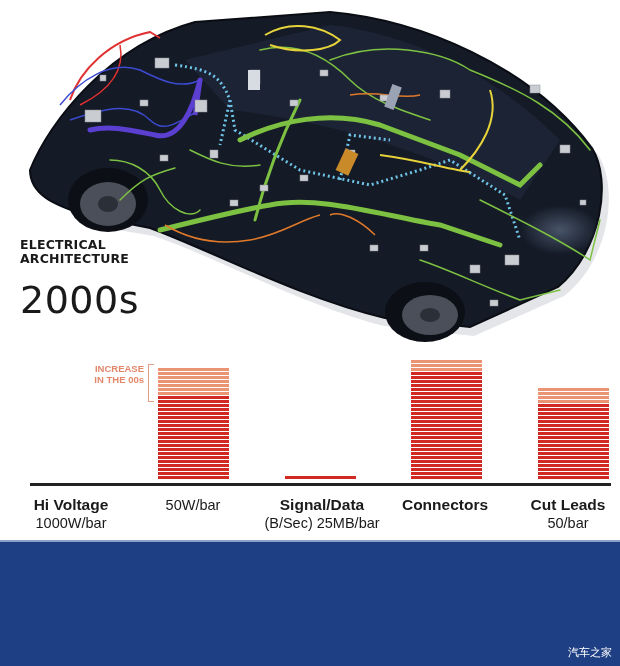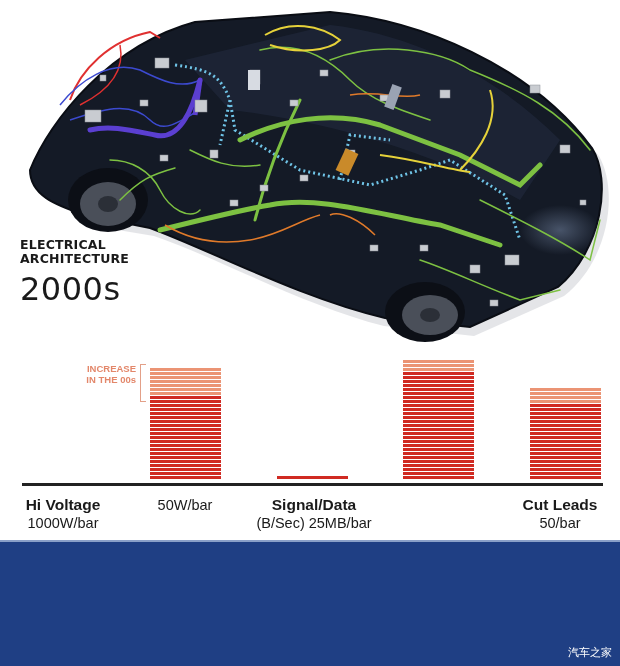--- a/index.html
+++ b/index.html
@@ -1,21 +1,21 @@
 <!DOCTYPE html>
 <html><head>
 <meta charset="utf-8">
 <style>
   html,body{margin:0;padding:0;}
   body{width:620px;height:666px;background:#ffffff;position:relative;overflow:hidden;font-family:"Liberation Sans","DejaVu Sans",sans-serif;}
   #car{position:absolute;left:0;top:0;width:620px;height:345px;}
   .title-block{position:absolute;left:20px;top:238px;}
   .title-small{font-family:"DejaVu Sans",sans-serif;font-weight:bold;font-size:12.5px;line-height:14px;color:#1a1a1a;letter-spacing:0.2px;}
-  .title-big{font-family:"DejaVu Sans",sans-serif;font-size:32px;line-height:38px;color:#1a1a1a;margin-top:4px;letter-spacing:0.5px;}
-  #chart{position:absolute;left:0;top:340px;width:536px;height:200px;}
+  .title-big{font-family:"DejaVu Sans",sans-serif;font-size:38px;line-height:38px;color:#1a1a1a;margin-top:15px;letter-spacing:0.5px;}
+  #chart{position:absolute;left:8px;top:340px;width:536px;height:200px;}
   .bar{position:absolute;width:71px;}
   .stripe{position:absolute;left:0;width:100%;height:3px;}
   .stripe.dark{background:#d02a22;}
   .stripe.light{background:#eb9474;}
   .baseline{position:absolute;left:22px;width:581px;top:143px;height:3px;background:#222;}
   .inc-label{position:absolute;left:72px;top:23px;width:64px;text-align:right;font-weight:bold;font-size:9.5px;line-height:11px;color:#e3876a;}
   .bracket{position:absolute;left:140px;top:24px;width:5px;height:36px;border:1.5px solid #e3a088;border-right:none;}
   .cat{position:absolute;top:156px;text-align:center;width:140px;}
   .cat .name{font-weight:bold;font-size:15.5px;line-height:18px;color:#1a1a1a;}
   .cat .unit{font-size:14.5px;line-height:18px;color:#1a1a1a;}
@@ -235,20 +235,21 @@
     <div class="unit">1000W/bar</div>
   </div>
   <div class="cat" style="left:115px;">
     <div class="unit">50W/bar</div>
   </div>
   <div class="cat" style="left:244px;">
     <div class="name">Signal/Data</div>
     <div class="unit">(B/Sec) 25MB/bar</div>
   </div>
   <div class="cat" style="left:367px;">
+    <div class="name">Connectors</div>
   </div>
   <div class="cat" style="left:490px;">
     <div class="name">Cut Leads</div>
     <div class="unit">50/bar</div>
   </div>
 </div>
 
 <div id="caption">
   <div class="mark">汽车之家</div>
 </div>

